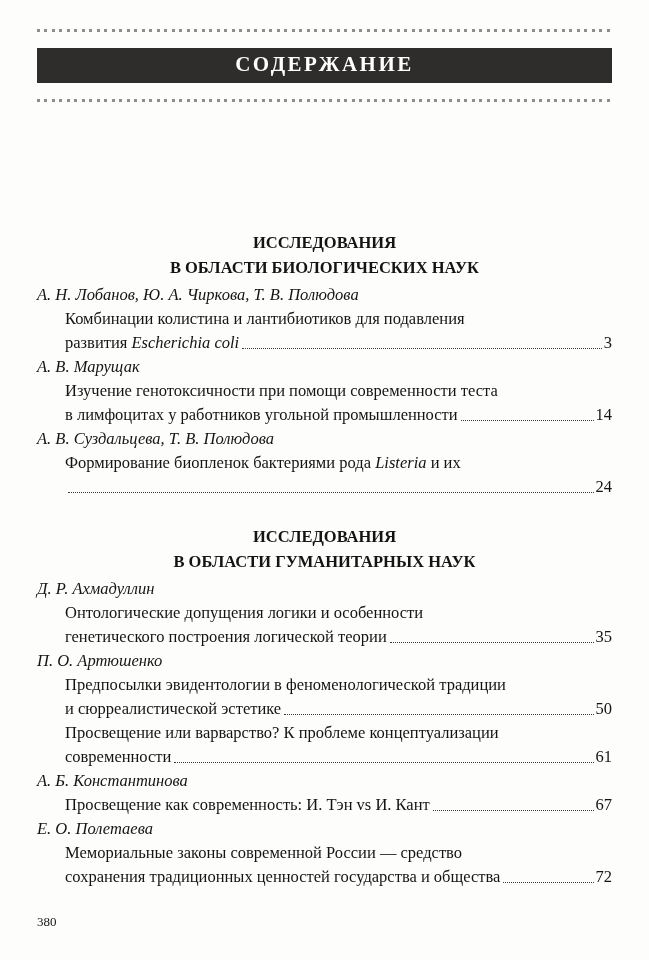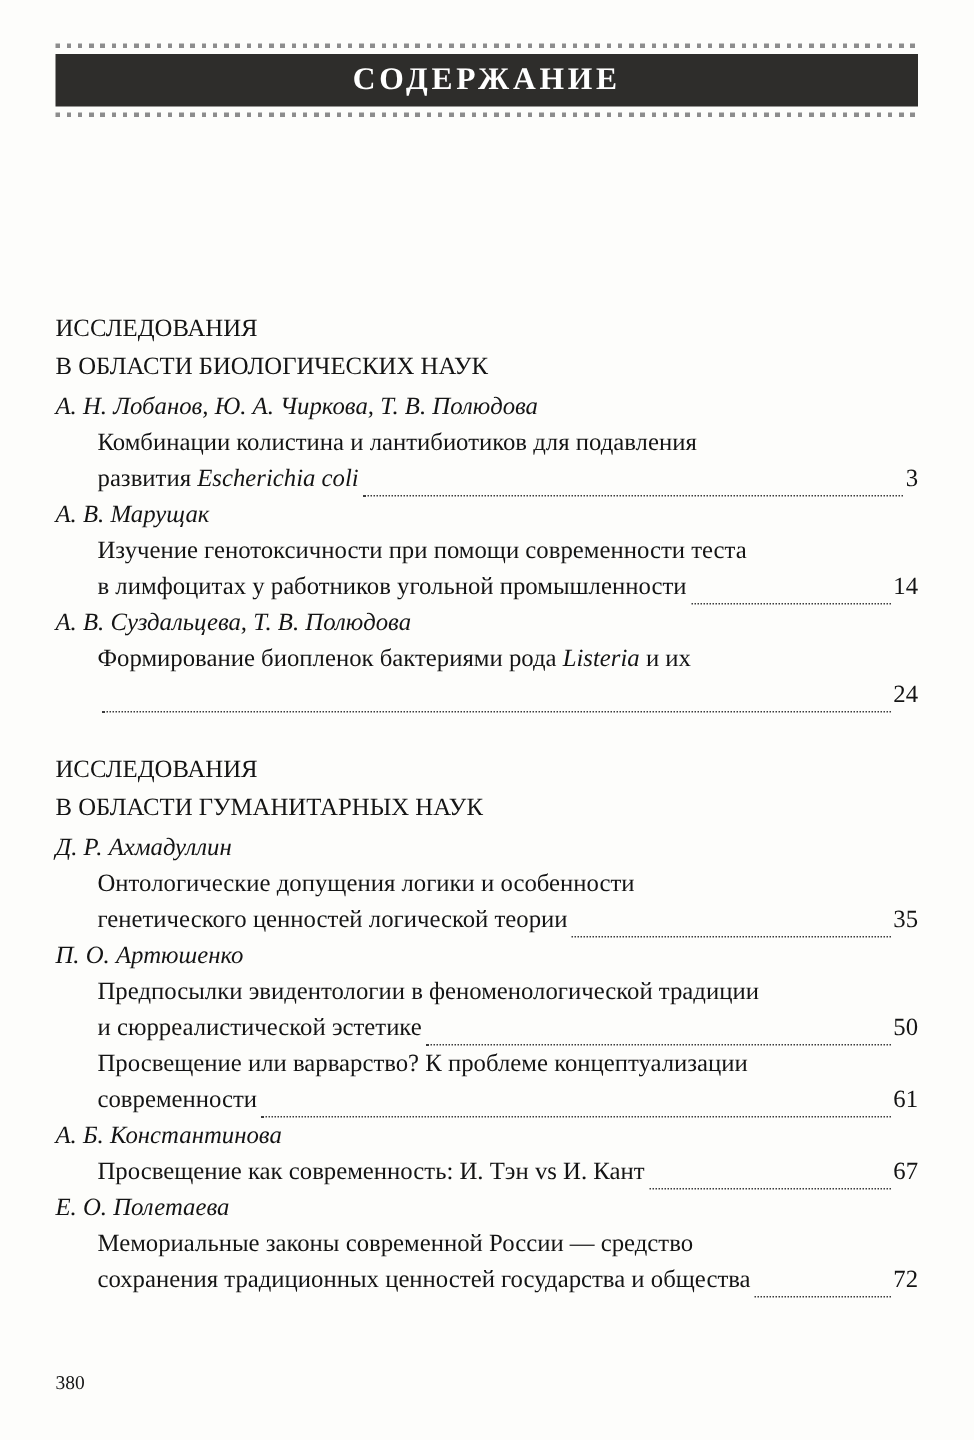--- a/index.html
+++ b/index.html
@@ -16,45 +16,46 @@
     inset: 0;
     padding: 27px 37px 0 37px;
   }
   
   .banner { margin-top: 2px; }
   .dots {
     height: 3px;
     background-image: repeating-linear-gradient(to right, #8d8d8d 0 3px, transparent 3px 7.5px);
   }
   .banner-bar {
-    margin: 4px 0;
+    margin: 16px 0;
     background: #2e2d2b;
     color: #ffffff;
     text-align: center;
     font-weight: bold;
     font-size: 21px;
     letter-spacing: 2.5px;
     padding: 4px 0 6px 0;
   }
   
   .toc { margin-top: 128px; font-size: 16.5px; line-height: 24px; }
   .toc-section + .toc-section { margin-top: 25px; }
   .section-heading {
-    font-weight: normal;
+    text-align: center;
+    font-weight: bold;
     line-height: 25px;
     margin-bottom: 3px;
   }
   .authors {
     font-weight: normal;
     font-style: italic;
     line-height: 24px;
   }
   .toc-line {
     display: flex;
-    align-items: flex-end;
+    align-items: center;
     padding-left: 28px;
     line-height: 24px;
   }
   .line-text { white-space: pre-wrap; }
   .it { font-style: italic; }
   .leader {
     flex: 1 1 auto;
     min-width: 12px;
     height: 0.75em;
     border-bottom: 1.6px dotted #3c3c3c;
@@ -116,21 +117,21 @@
       <section class="toc-section">
         <div class="section-heading">
           <div>ИССЛЕДОВАНИЯ</div>
           <div>В ОБЛАСТИ ГУМАНИТАРНЫХ НАУК</div>
         </div>
         <div class="authors">Д. Р. Ахмадуллин</div>
         <div class="toc-line">
           <span class="line-text"><span>Онтологические допущения логики и особенности</span></span>
         </div>
         <div class="toc-line">
-          <span class="line-text"><span>генетического ценностей логической теории</span></span>
+          <span class="line-text"><span>генетического построения логической теории</span></span>
           <span class="leader"></span>
           <span class="pagenum">35</span>
         </div>
         <div class="authors">П. О. Артюшенко</div>
         <div class="toc-line">
           <span class="line-text"><span>Предпосылки эвидентологии в феноменологической традиции</span></span>
         </div>
         <div class="toc-line">
           <span class="line-text"><span>и сюрреалистической эстетике</span></span>
           <span class="leader"></span>

